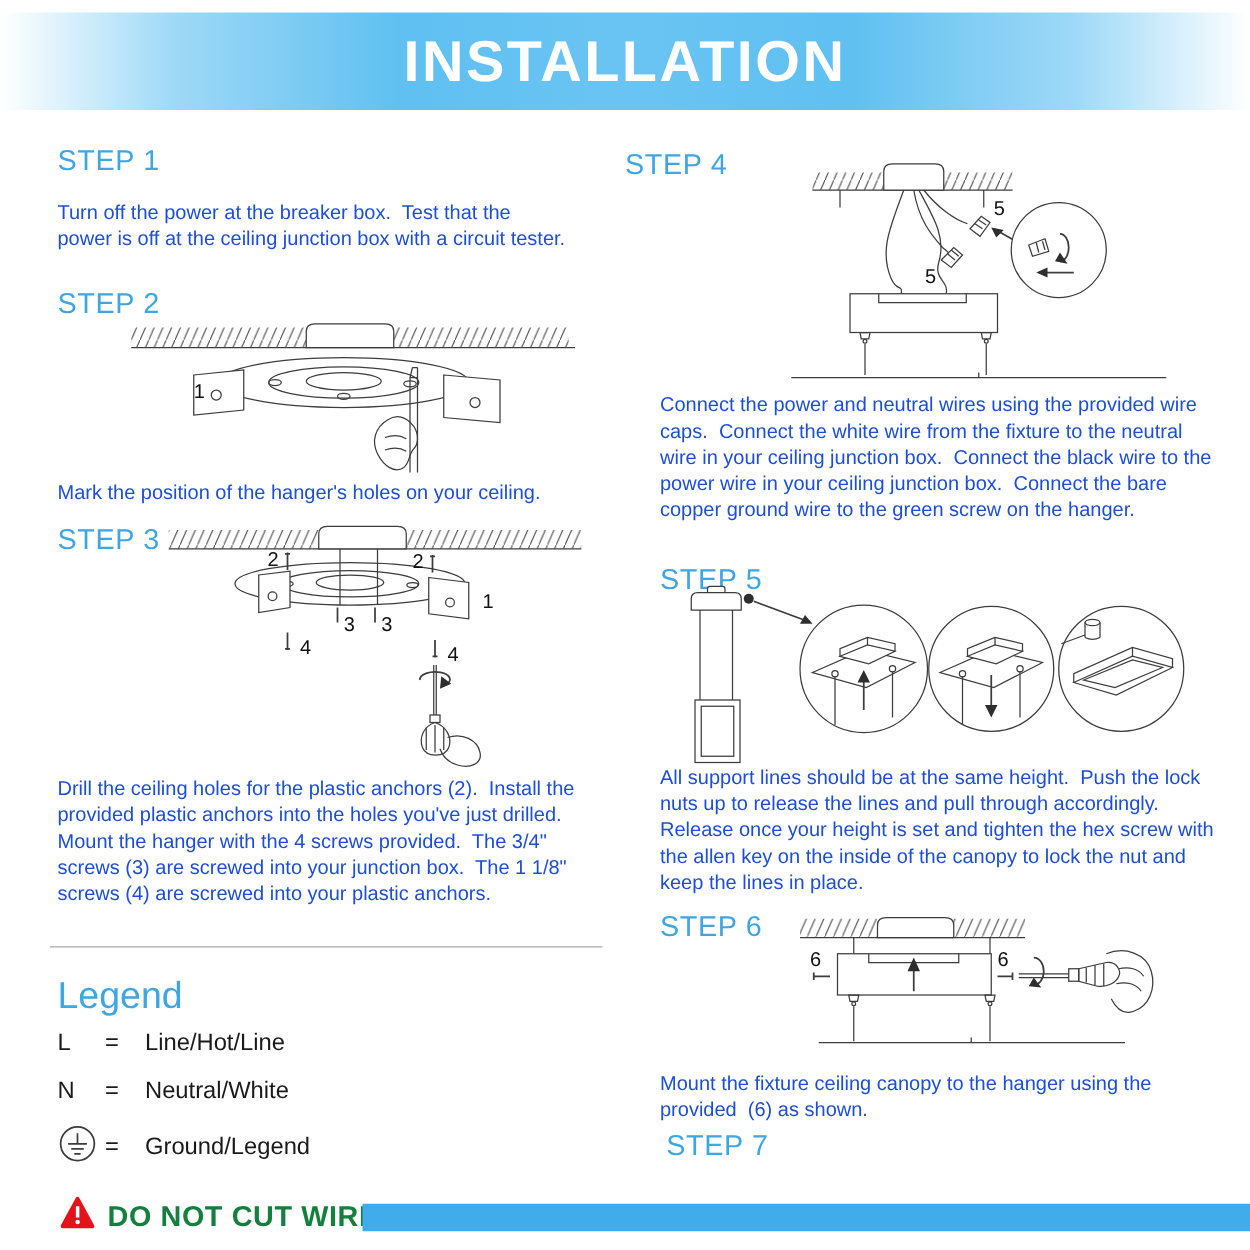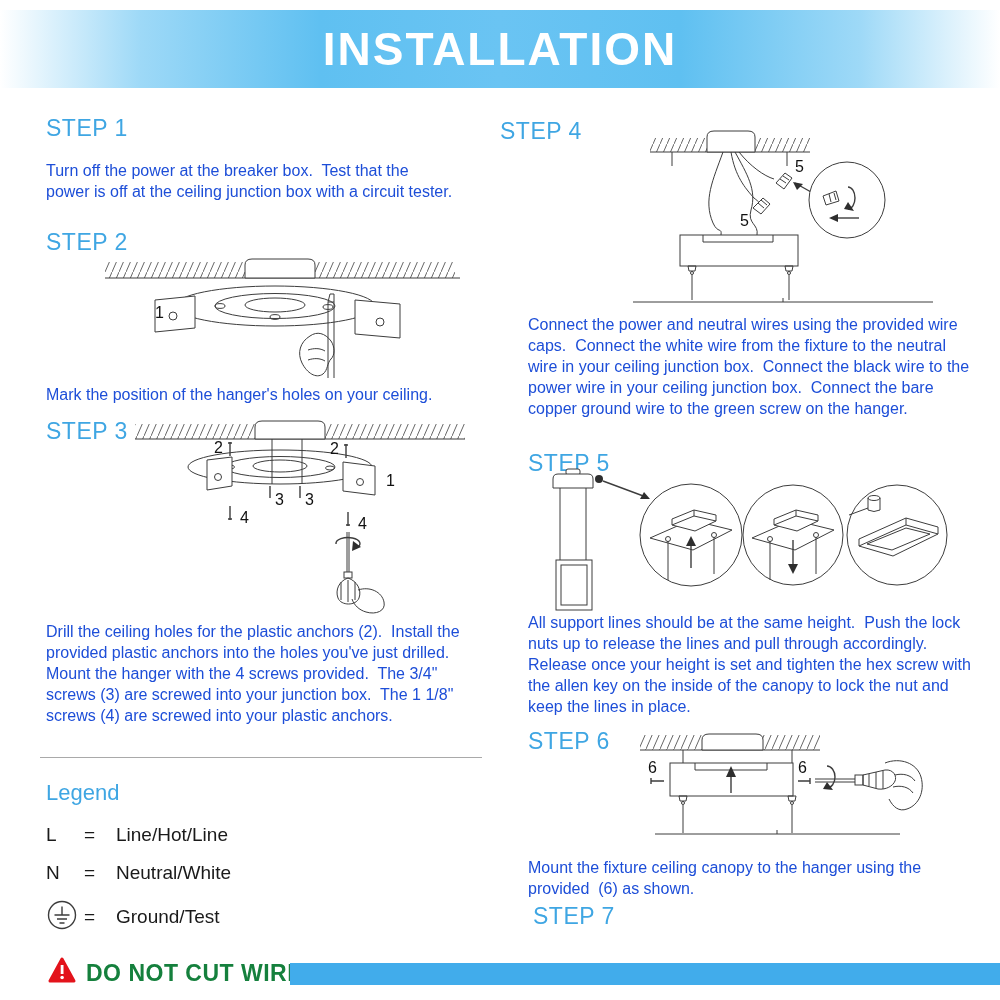--- a/index.html
+++ b/index.html
@@ -4,21 +4,21 @@
 <style>
   html,body{margin:0;padding:0;background:#fff;}
   .page{position:relative;width:1000px;height:1000px;background:#fff;overflow:hidden;
         font-family:"Liberation Sans", sans-serif;color:#111;}
   .banner{position:absolute;left:0;top:10px;width:1000px;height:78px;
           background:linear-gradient(90deg,#ffffff 0%,#9ed9f7 14%,#5fc0f1 32%,#6ac4f3 50%,#5fc0f1 68%,#9ed9f7 86%,#ffffff 100%);
           display:flex;align-items:center;justify-content:center;}
   .banner h1{margin:0;font-size:46px;font-weight:bold;color:#ffffff;letter-spacing:2px;}
   .step-heading{position:absolute;font-size:23px;color:#3fa6e3;letter-spacing:.5px;}
   .body-text{position:absolute;font-size:16px;line-height:21px;color:#1d4ed8;white-space:pre-wrap;}
-  .legend-title{position:absolute;left:46px;top:780px;font-size:22px;color:#3fa6e3;}
+  .legend-title{position:absolute;left:46px;top:780px;font-size:30px;color:#3fa6e3;}
   .legend-row{position:absolute;left:46px;display:flex;align-items:center;font-size:19px;color:#1a1a1a;}
   .legend-sym{width:38px;}
   .legend-eq{width:32px;}
   .divider{position:absolute;left:40px;top:757px;width:442px;height:0;border-top:1.5px solid #a9a9a9;}
   .warn-tri{position:absolute;left:48px;top:957px;}
   .warn-text{position:absolute;left:86px;top:960px;font-size:23px;font-weight:bold;color:#15803d;letter-spacing:.5px;}
   .warn-bar{position:absolute;left:290px;top:963px;width:710px;height:22px;background:#41aceb;}
   svg{position:absolute;overflow:visible;}
   .ln{stroke:#3d3d3d;stroke-width:1;fill:none;}
   .ln2{stroke:#3d3d3d;stroke-width:1.4;fill:none;}
@@ -131,21 +131,21 @@
     <span>Neutral/White</span>
   </div>
   <div class="legend-row" style="top:898px;">
     <span class="legend-sym">
       <svg width="33" height="33" viewBox="0 0 33 33" style="position:static;">
         <circle class="ln2" cx="16" cy="17" r="13.5"></circle>
         <path class="ln2" d="M16,8.5 V17 M8.5,17 H23.5 M11,21 H21 M13.5,25 H18.5"></path>
       </svg>
     </span>
     <span class="legend-eq">=</span>
-    <span>Ground/Test</span>
+    <span>Ground/Legend</span>
   </div>
 
   <div class="step-heading" style="left:500px;top:118px;">STEP 4</div>
 
   <svg style="left:555px;top:128px;" width="440" height="182" viewBox="0 0 440 182">
     <defs>
       <pattern id="h4" width="7" height="16" patternUnits="userSpaceOnUse">
         <line x1="7" y1="0" x2="0" y2="16" stroke="#555" stroke-width="0.9"></line>
       </pattern>
     </defs>

